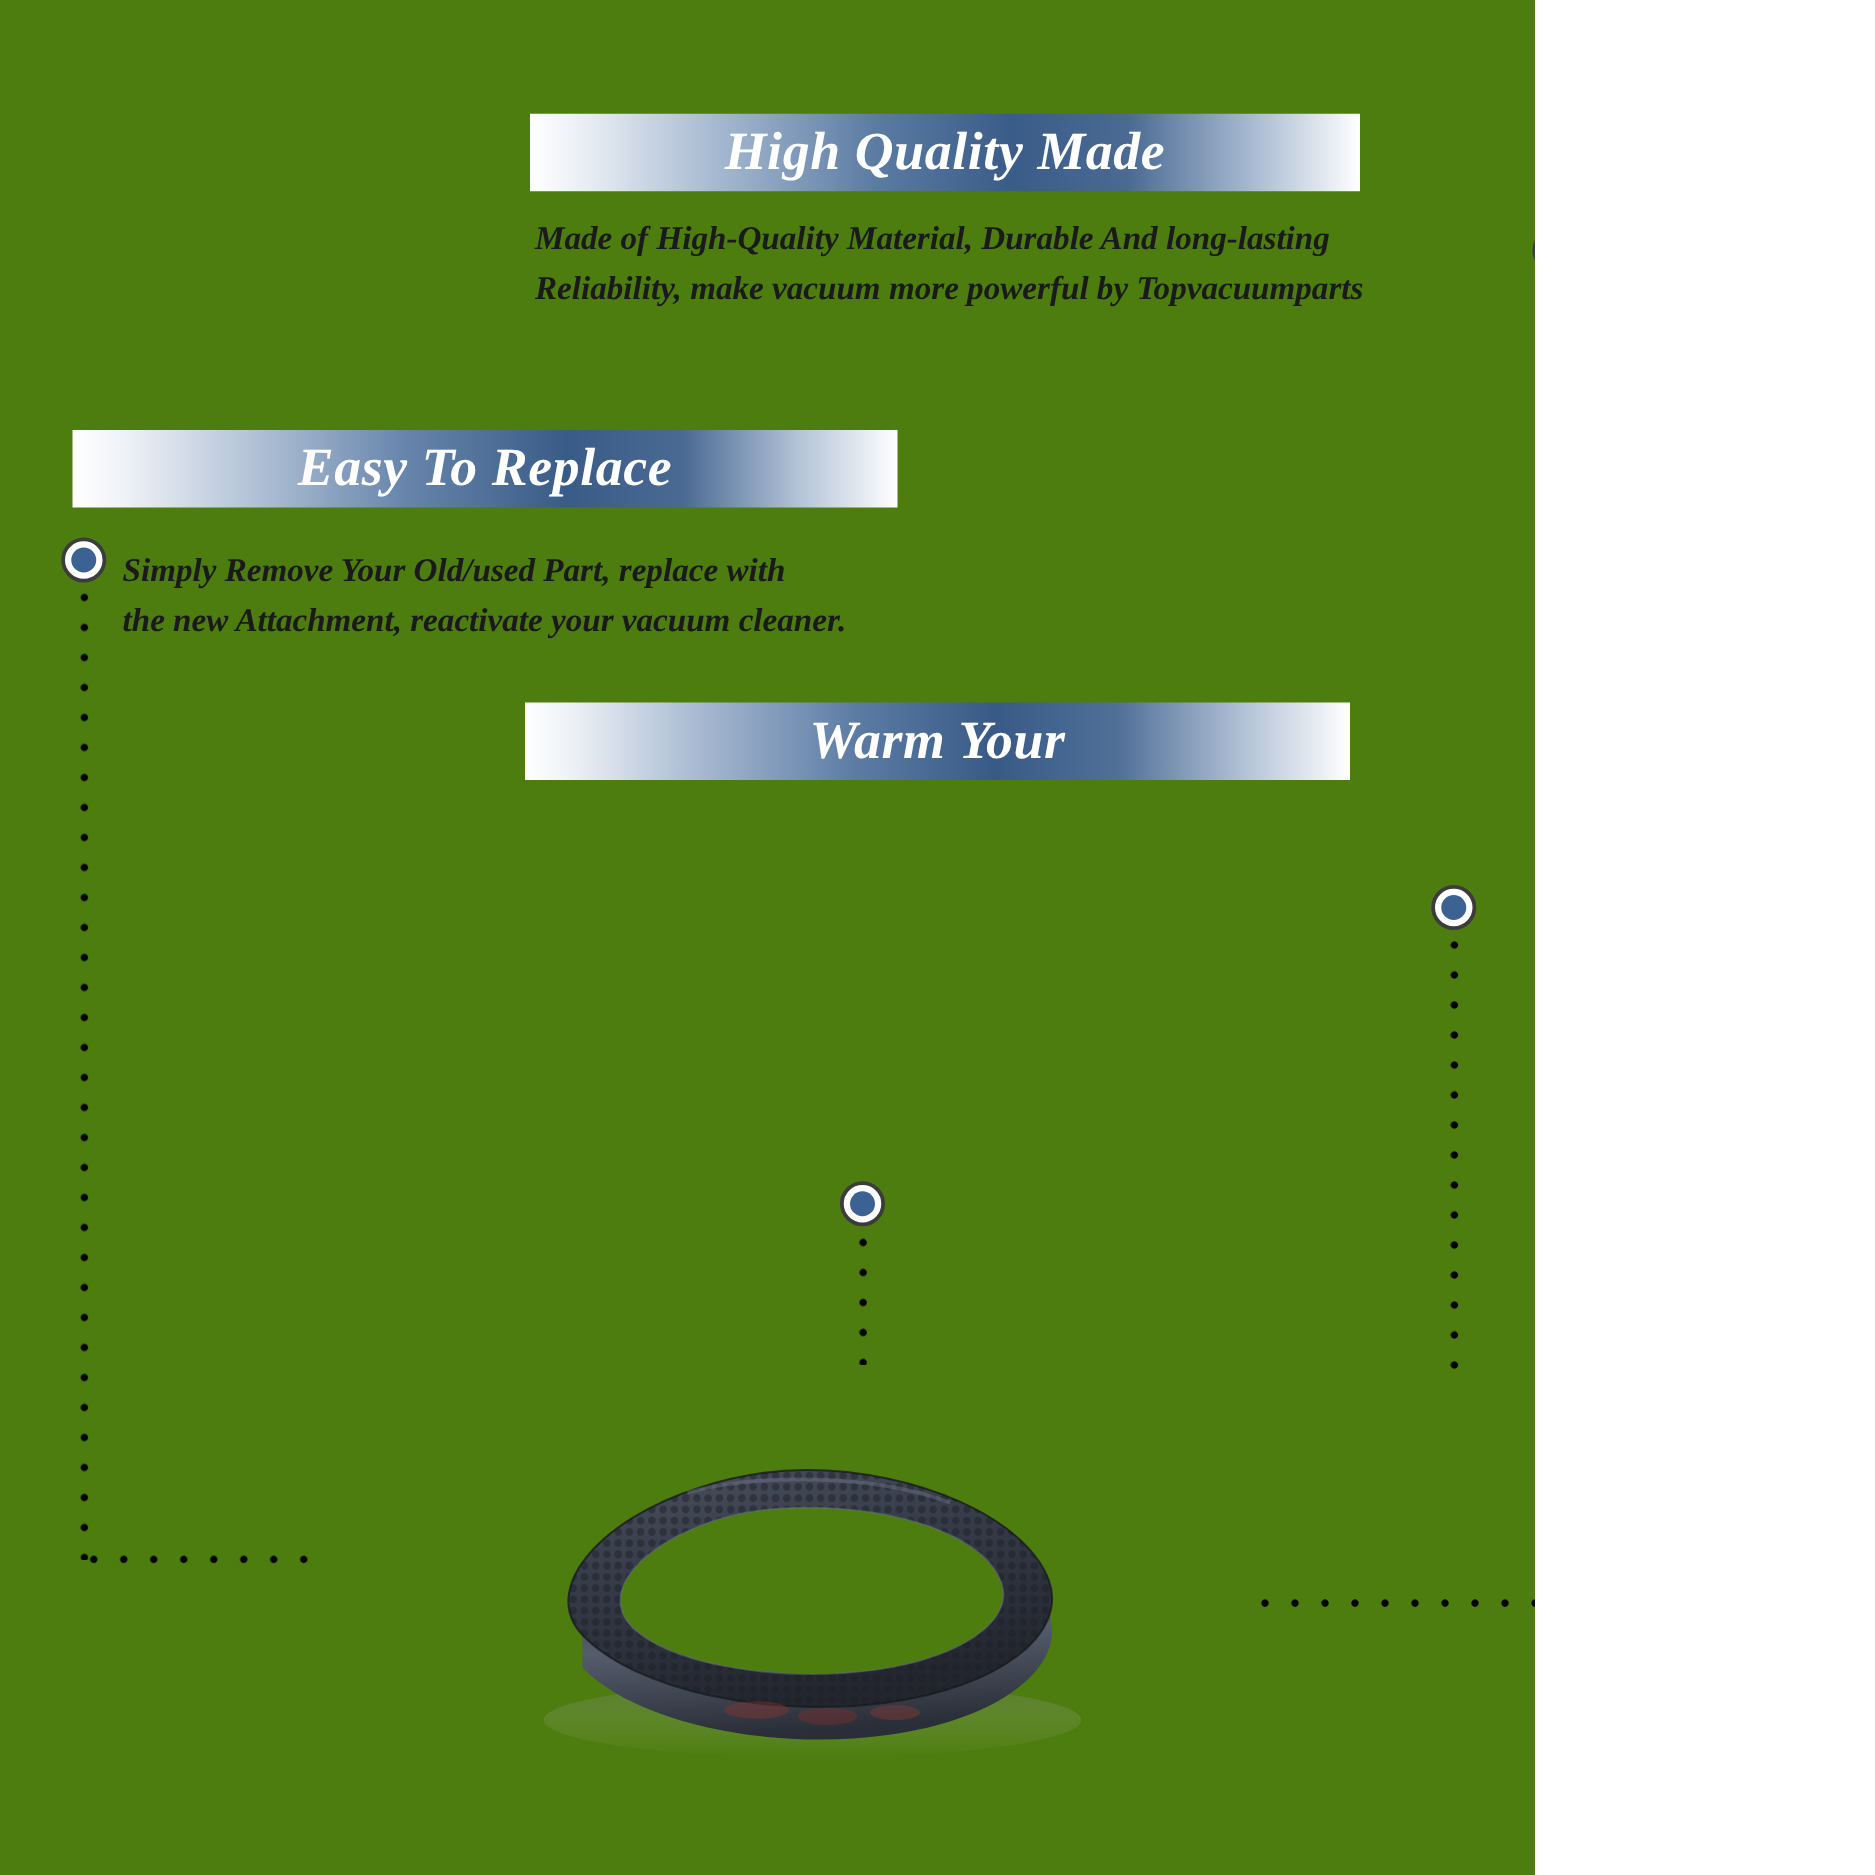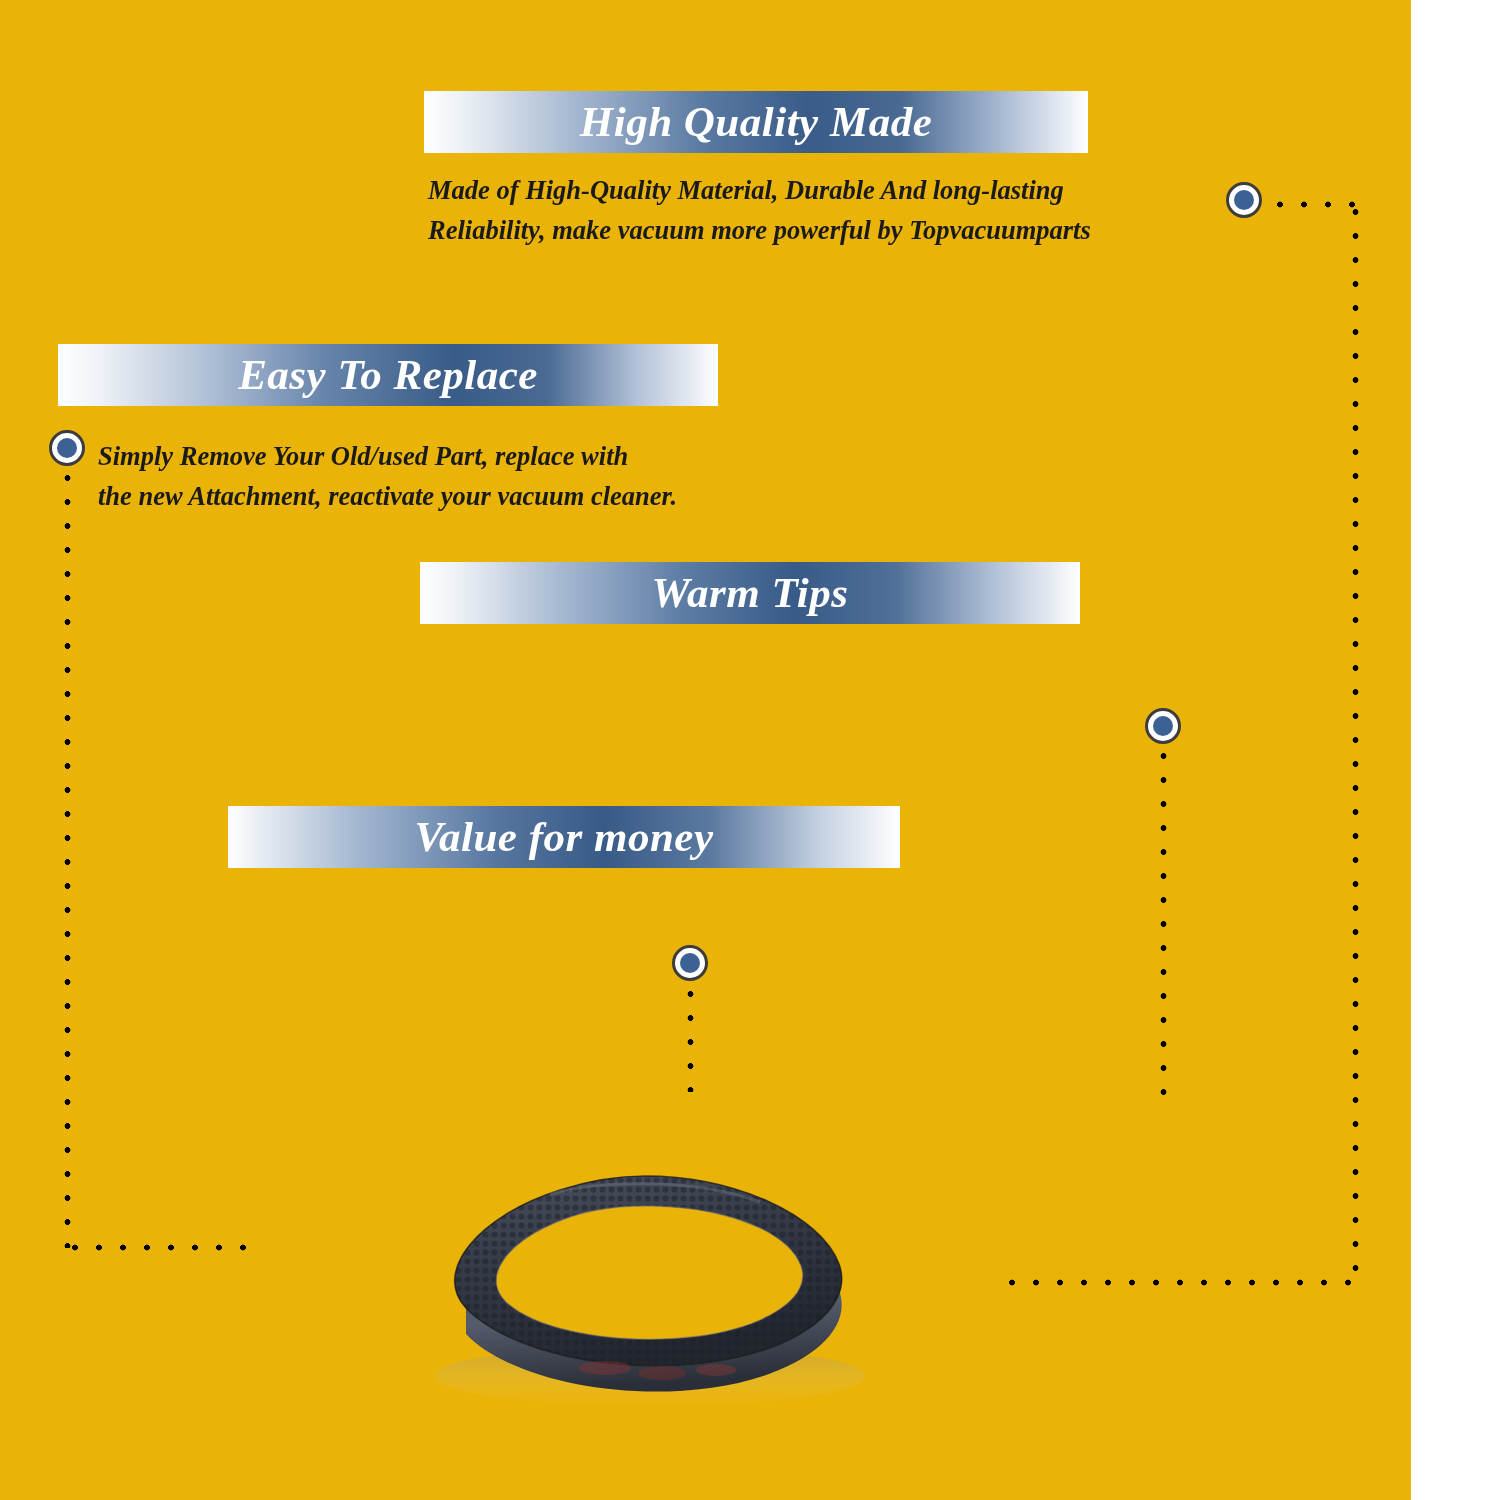--- a/index.html
+++ b/index.html
@@ -2,23 +2,23 @@
 <html><head>
 <meta charset="utf-8">
 <style>
   html, body {
     margin: 0;
     padding: 0;
     background: #ffffff;
   }
   #canvas {
     position: relative;
-    width: 1411px;
+    width: 1228px;
     height: 1500px;
-    background: #eab308;
+    background: #4d7c0f;
     overflow: hidden;
     font-family: "Liberation Serif", "DejaVu Serif", serif;
   }
 
   
   .banner {
     position: absolute;
     height: 62px;
     display: flex;
     align-items: center;
@@ -170,26 +170,23 @@
   <div class="body-text" id="text-high-quality">Made of  High-Quality Material, Durable And long-lasting
 Reliability, make vacuum more powerful by Topvacuumparts</div>
 
   <div class="banner" id="banner-easy-replace">
     <div class="banner-title">Easy To Replace</div>
   </div>
   <div class="body-text" id="text-easy-replace">Simply Remove Your Old/used Part, replace with
 the new Attachment, reactivate your vacuum cleaner.</div>
 
   <div class="banner" id="banner-warm-tips">
-    <div class="banner-title">Warm Tips</div>
-  </div>
-
-  <div class="banner" id="banner-value-money">
-    <div class="banner-title">Value for money</div>
-  </div>
+    <div class="banner-title">Warm Your</div>
+  </div>
+
 
   <div class="marker" style="left: 1226px; top: 182px;">
     <div class="marker-core"></div>
   </div>
 
   <div class="marker" style="left: 49px; top: 430px;">
     <div class="marker-core"></div>
   </div>
 
   <div class="marker" style="left: 1145px; top: 708px;">

